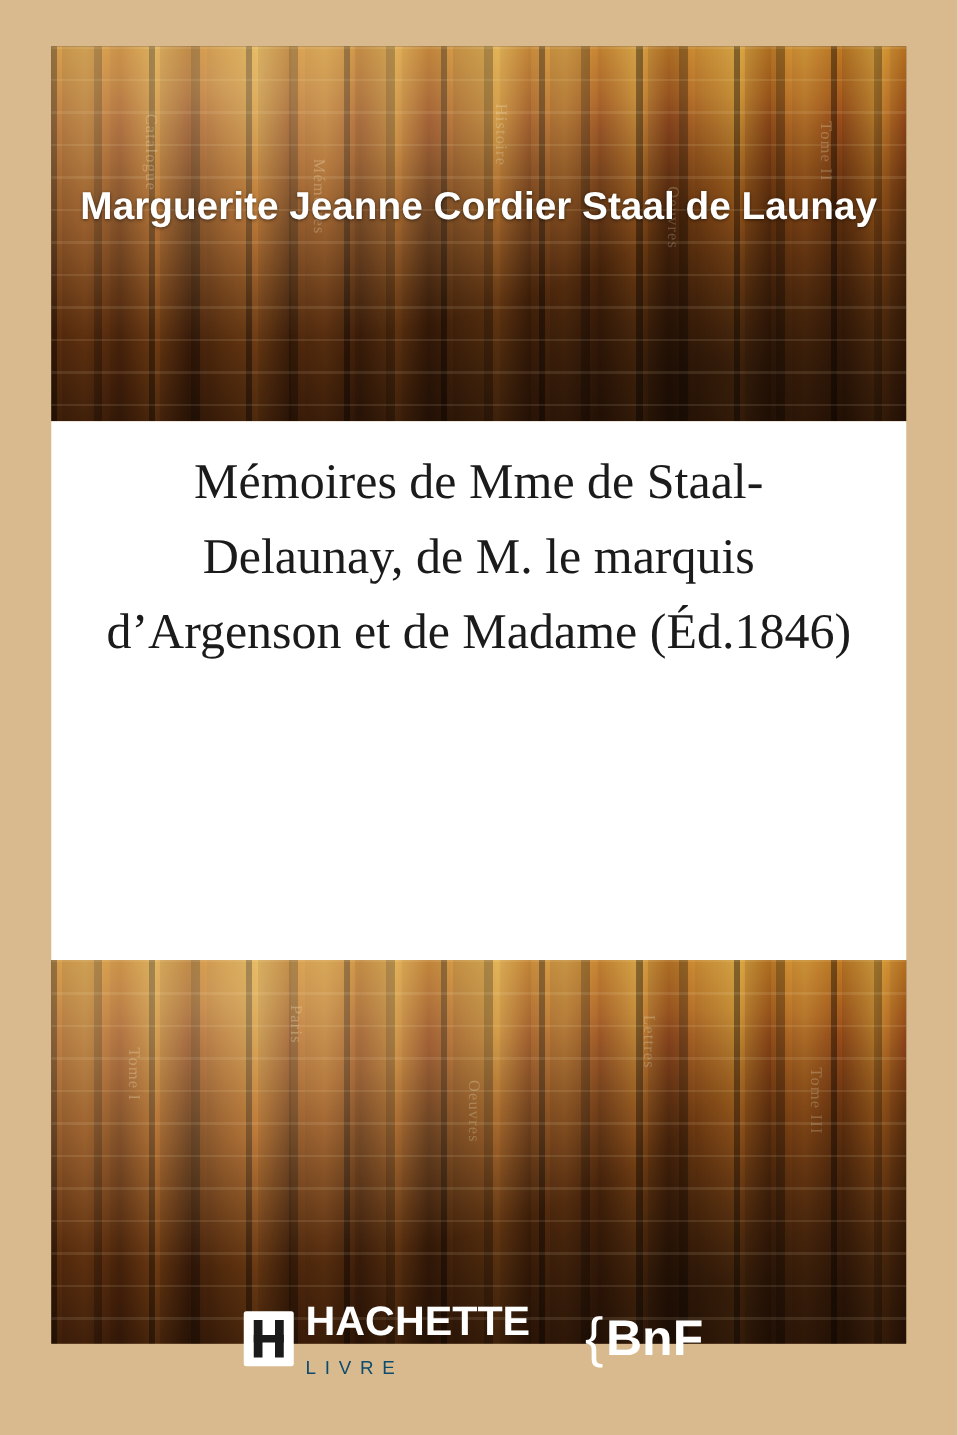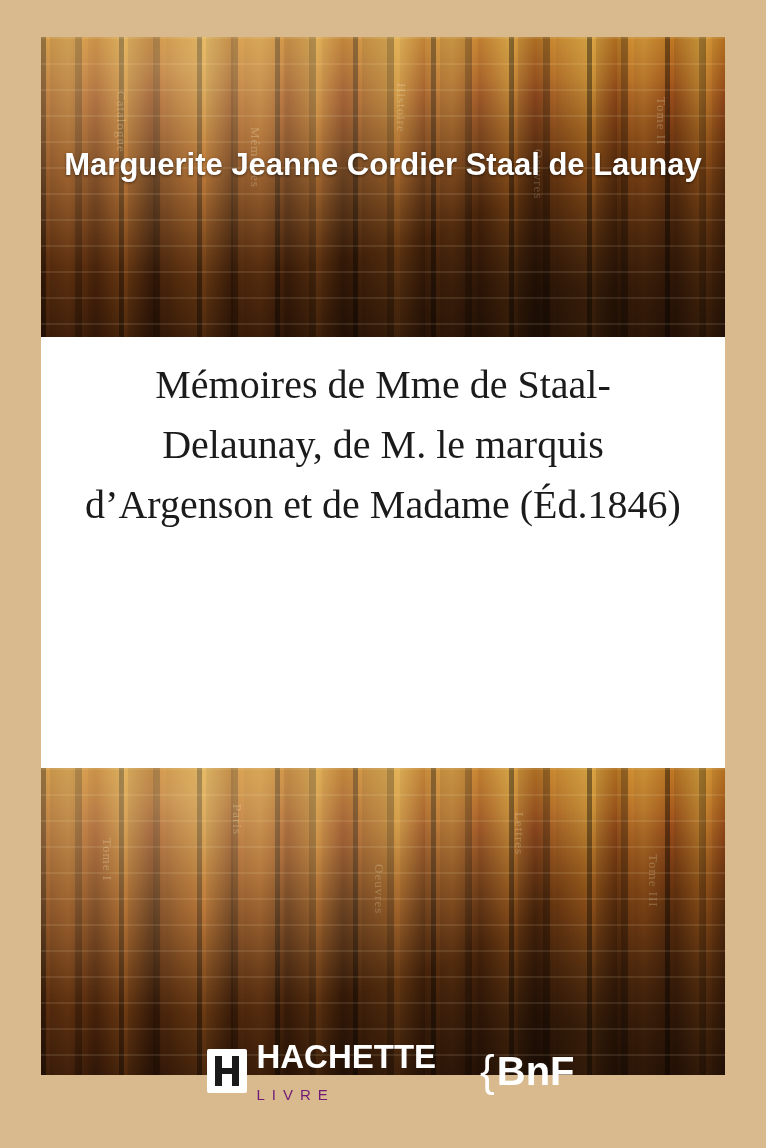--- a/index.html
+++ b/index.html
@@ -126,21 +126,21 @@
     font-size: 40px;
     line-height: 1.5;
     color: #1b1b1b;
     padding: 0 34px;
     box-sizing: border-box;
   }
 
   
   .logo-row {
     position: absolute;
-    left: 49px;
+    left: 37px;
     top: 1040px;
     width: 684px;
     height: 62px;
     display: flex;
     align-items: center;
     justify-content: center;
     gap: 44px;
   }
 
   .hachette {
@@ -182,21 +182,21 @@
   .hachette-name {
     font-family: "Liberation Sans", sans-serif;
     font-weight: bold;
     font-size: 33px;
     color: #ffffff;
     letter-spacing: 0px;
   }
   .hachette-sub {
     font-family: "Liberation Sans", sans-serif;
     font-size: 15px;
-    color: #701a75;
+    color: #0c4a6e;
     letter-spacing: 7px;
     margin-top: 14px;
   }
 
   .bnf {
     font-family: "Liberation Sans", sans-serif;
     font-weight: bold;
     font-size: 40px;
     color: #ffffff;
     letter-spacing: 0px;

